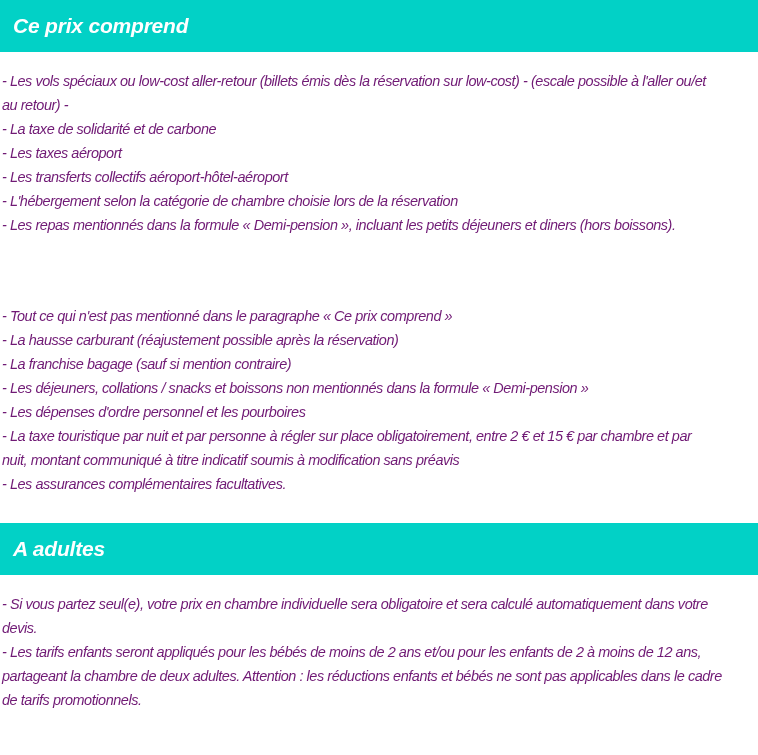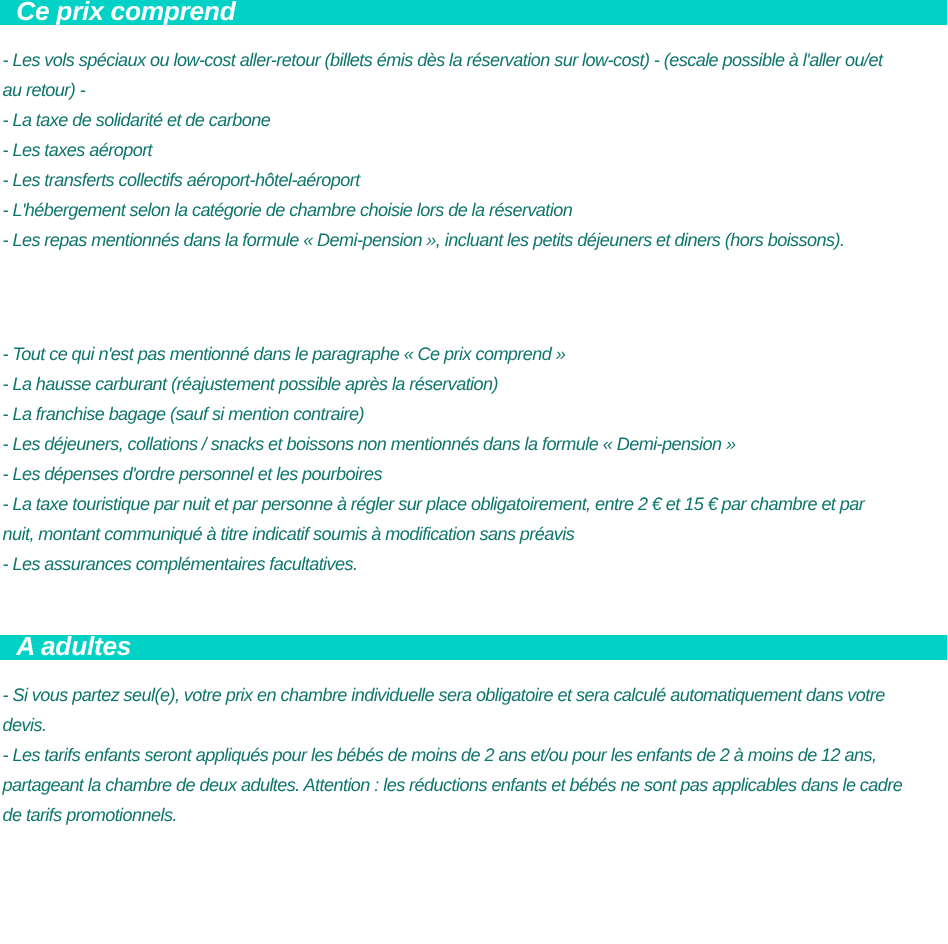--- a/index.html
+++ b/index.html
@@ -7,45 +7,45 @@
     padding: 0;
     background: #ffffff;
   }
   body {
     width: 758px;
     height: 755px;
     overflow: hidden;
     font-family: "Liberation Sans", sans-serif;
   }
   .section-bar {
-    height: 20px;
+    height: 52px;
     background: #02d1c6;
     display: flex;
     align-items: center;
     padding-left: 13px;
     box-sizing: border-box;
   }
   .section-title {
     color: #ffffff;
     font-style: italic;
     font-weight: 700;
     font-size: 21px;
     letter-spacing: -0.2px;
     white-space: nowrap;
   }
   .section-body {
     padding: 17px 0 0 2px;
     font-style: italic;
     font-size: 14.5px;
     line-height: 24px;
-    color: #0f766e;
+    color: #701a75;
     letter-spacing: -0.45px;
   }
   #section-1 .section-body { margin-bottom: 50px; }
-  #section-2 .section-body { margin-bottom: 44px; }
+  #section-2 .section-body { margin-bottom: 27px; }
   #section-3 .section-body { margin-bottom: 0; }
   .text-line {
     white-space: nowrap;
     transform-origin: 0 50%;
   }
 </style>
 </head>
 <body>
 
 <main>

